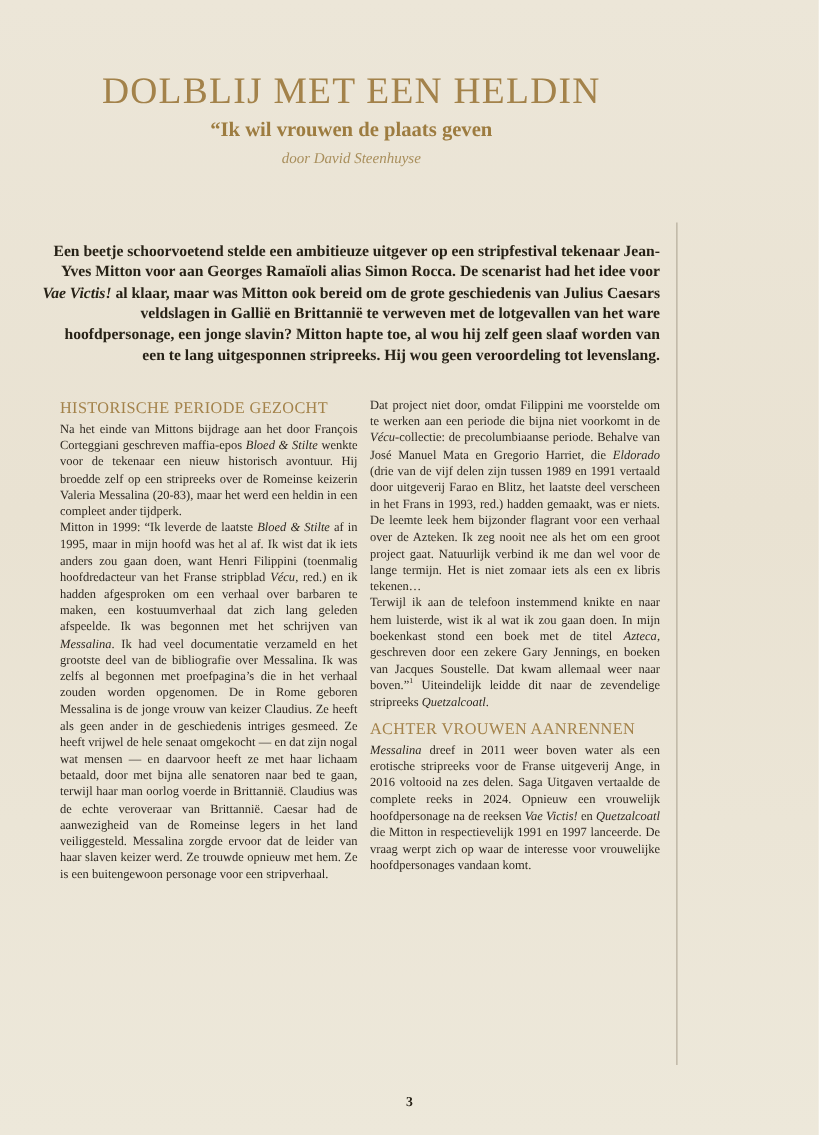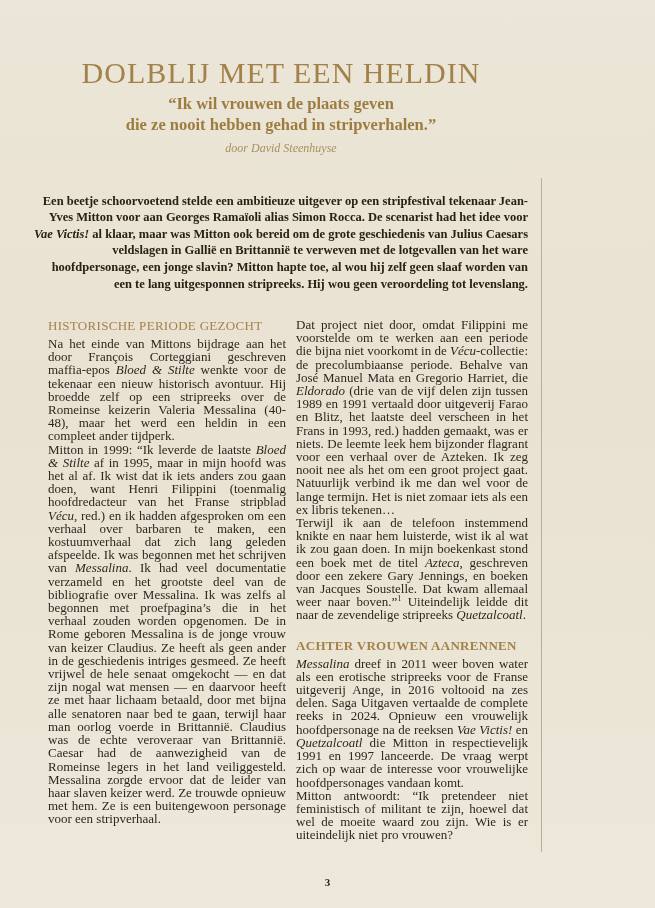--- a/index.html
+++ b/index.html
@@ -53,24 +53,24 @@
   .col { position: absolute; top: 318px; }
   .col-left  { left: 48px;  width: 238px; }
   .col-right { left: 296px; width: 232px; }
   .section-heading {
     font-size: 13px;
     letter-spacing: 0.3px;
     font-weight: normal;
     color: var(--gold, #a3824a);
     margin: 0 0 3px 0;
   }
-  .col-right .section-heading.mid { margin-top: 16px; font-weight: bold; }
+  .col-right .section-heading.mid { margin-top: 6px; }
   .body-para {
     margin: 0;
-    font-size: 13px;
+    font-size: 10px;
     line-height: 13.2px;
     text-align: justify;
     hyphens: auto;
     -webkit-hyphens: auto;
   }
   .body-para i { font-style: italic; }
   .body-para sup { font-size: 0.62em; line-height: 0; }
   .vrule {
     position: absolute;
     left: 541px; top: 178px;
@@ -88,38 +88,36 @@
 </style>
 </head>
 <body>
 
 <div class="page">
 
   <div class="header">
     <h1 class="title">DOLBLIJ MET EEN HELDIN</h1>
     <div class="subtitle">
       <div>“Ik wil vrouwen de plaats geven</div>
-      <div>die ze nooit hebben gehad in stripverhalen.”</div>
     </div>
     <div class="byline">door David Steenhuyse</div>
   </div>
 
   <p class="intro"><span>Een beetje schoorvoetend stelde een ambitieuze uitgever op een stripfestival tekenaar Jean-Yves Mitton voor aan Georges Ramaïoli alias Simon Rocca. De scenarist had het idee voor </span><i>Vae Victis!</i><span> al klaar, maar was Mitton ook bereid om de grote geschiedenis van Julius Caesars veldslagen in Gallië en Brittannië te verweven met de lotgevallen van het ware hoofdpersonage, een jonge slavin? Mitton hapte toe, al wou hij zelf geen slaaf worden van een te lang uitgesponnen stripreeks. Hij wou geen veroordeling tot levenslang.</span></p>
 
   <div class="vrule"></div>
 
   <div class="col col-left">
     <h2 class="section-heading">HISTORISCHE PERIODE GEZOCHT</h2>
-    <p class="body-para"><span>Na het einde van Mittons bijdrage aan het door François Corteggiani geschreven maffia-epos </span><i>Bloed &amp; Stilte</i><span> wenkte voor de tekenaar een nieuw historisch avontuur. Hij broedde zelf op een stripreeks over de Romeinse keizerin Valeria Messalina (40-48), maar het werd een heldin in een compleet ander tijdperk.</span></p>
+    <p class="body-para"><span>Na het einde van Mittons bijdrage aan het door François Corteggiani geschreven maffia-epos </span><i>Bloed &amp; Stilte</i><span> wenkte voor de tekenaar een nieuw historisch avontuur. Hij broedde zelf op een stripreeks over de Romeinse keizerin Valeria Messalina (20-83), maar het werd een heldin in een compleet ander tijdperk.</span></p>
     <p class="body-para"><span>Mitton in 1999: “Ik leverde de laatste </span><i>Bloed &amp; Stilte</i><span> af in 1995, maar in mijn hoofd was het al af. Ik wist dat ik iets anders zou gaan doen, want Henri Filippini (toenmalig hoofdredacteur van het Franse stripblad </span><i>Vécu</i><span>, red.) en ik hadden afgesproken om een verhaal over barbaren te maken, een kostuumverhaal dat zich lang geleden afspeelde. Ik was begonnen met het schrijven van </span><i>Messalina</i><span>. Ik had veel documentatie verzameld en het grootste deel van de bibliografie over Messalina. Ik was zelfs al begonnen met proefpagina’s die in het verhaal zouden worden opgenomen. De in Rome geboren Messalina is de jonge vrouw van keizer Claudius. Ze heeft als geen ander in de geschiedenis intriges gesmeed. Ze heeft vrijwel de hele senaat omgekocht — en dat zijn nogal wat mensen — en daarvoor heeft ze met haar lichaam betaald, door met bijna alle senatoren naar bed te gaan, terwijl haar man oorlog voerde in Brittannië. Claudius was de echte veroveraar van Brittannië. Caesar had de aanwezigheid van de Romeinse legers in het land veiliggesteld. Messalina zorgde ervoor dat de leider van haar slaven keizer werd. Ze trouwde opnieuw met hem. Ze is een buitengewoon personage voor een stripverhaal.</span></p>
   </div>
 
   <div class="col col-right">
     <p class="body-para"><span>Dat project niet door, omdat Filippini me voorstelde om te werken aan een periode die bijna niet voorkomt in de </span><i>Vécu</i><span>-collectie: de precolumbiaanse periode. Behalve van José Manuel Mata en Gregorio Harriet, die </span><i>Eldorado</i><span> (drie van de vijf delen zijn tussen 1989 en 1991 vertaald door uitgeverij Farao en Blitz, het laatste deel verscheen in het Frans in 1993, red.) hadden gemaakt, was er niets. De leemte leek hem bijzonder flagrant voor een verhaal over de Azteken. Ik zeg nooit nee als het om een groot project gaat. Natuurlijk verbind ik me dan wel voor de lange termijn. Het is niet zomaar iets als een ex libris tekenen…</span></p>
     <p class="body-para"><span>Terwijl ik aan de telefoon instemmend knikte en naar hem luisterde, wist ik al wat ik zou gaan doen. In mijn boekenkast stond een boek met de titel </span><i>Azteca</i><span>, geschreven door een zekere Gary Jennings, en boeken van Jacques Soustelle. Dat kwam allemaal weer naar boven.”</span><sup>1</sup><span> Uiteindelijk leidde dit naar de zevendelige stripreeks </span><i>Quetzalcoatl</i><span>.</span></p>
     <h2 class="section-heading mid">ACHTER VROUWEN AANRENNEN</h2>
     <p class="body-para"><i>Messalina</i><span> dreef in 2011 weer boven water als een erotische stripreeks voor de Franse uitgeverij Ange, in 2016 voltooid na zes delen. Saga Uitgaven vertaalde de complete reeks in 2024. Opnieuw een vrouwelijk hoofdpersonage na de reeksen </span><i>Vae Victis!</i><span> en </span><i>Quetzalcoatl</i><span> die Mitton in respectievelijk 1991 en 1997 lanceerde. De vraag werpt zich op waar de interesse voor vrouwelijke hoofdpersonages vandaan komt.</span></p>
-    <p class="body-para"><span>Mitton antwoordt: “Ik pretendeer niet feministisch of militant te zijn, hoewel dat wel de moeite waard zou zijn. Wie is er uiteindelijk niet pro vrouwen?</span></p>
   </div>
 
   <div class="page-number">3</div>
 
 </div>
 
 </body></html>

